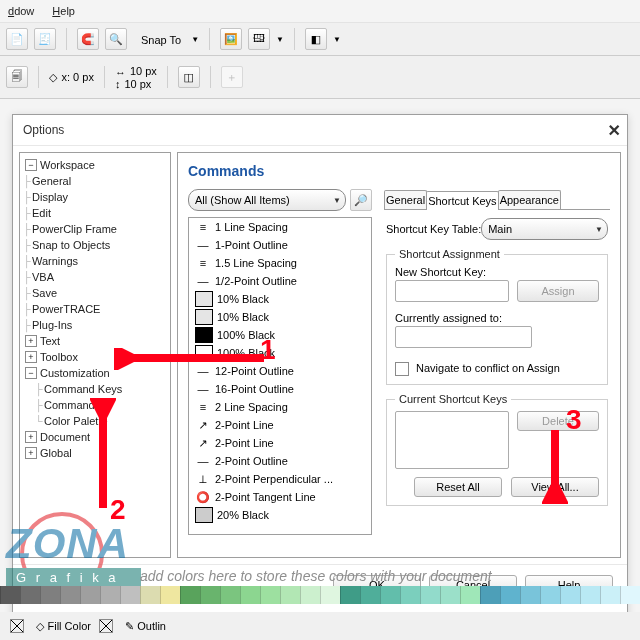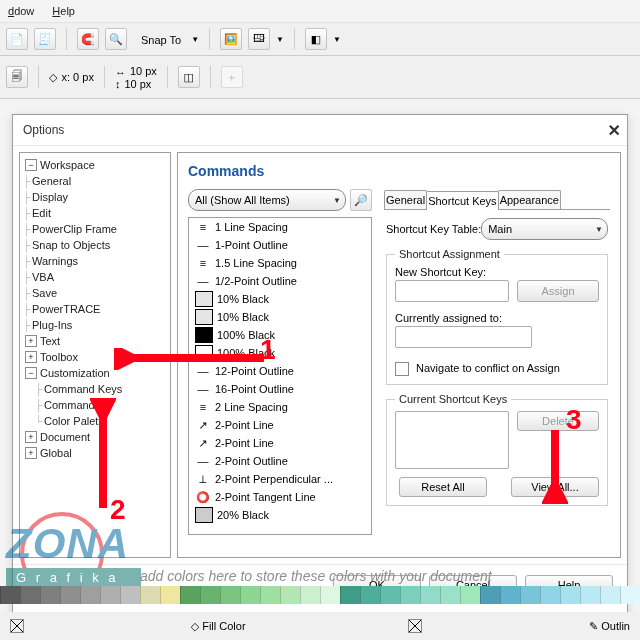--- a/index.html
+++ b/index.html
@@ -29,21 +29,21 @@
 fieldset{border:1px solid #cfcfcf;margin:8px 0 0;padding:6px 8px 8px;font-size:11px}
 legend{padding:0 4px;color:#222}
 .txt{border:1px solid #acacac;border-radius:2px;height:20px;background:#fff}
 .gray{color:#9a9a9a}
 .dlgfoot{height:40px;display:flex;align-items:center;justify-content:flex-end;gap:8px;padding:0 14px;border-top:1px solid #e8e8e8}
 .close{font-family:Arial;font-size:16px;font-weight:700;cursor:default}
 .arrow-num{color:#ff0019;font-size:28px;font-weight:700;font-family:Arial}
 svg.ovr{position:absolute;pointer-events:none}
 .palette{position:absolute;left:0;right:0;bottom:36px;height:18px;display:flex}
 .palette div{flex:1;height:18px;border-left:1px solid rgba(0,0,0,.18)}
-.statusbar{position:absolute;left:0;right:0;bottom:0;height:28px;background:#f0f0f0;display:flex;align-items:center;justify-content:space-between;gap:8px;padding:0 10px;font-size:11px;color:#7a7a7a}
+.statusbar{position:absolute;left:0;right:0;bottom:0;height:28px;background:#f0f0f0;display:flex;align-items:center;justify-content:flex-start;gap:8px;padding:0 10px;font-size:11px;color:#7a7a7a}
 .ck{width:12px;height:12px;border:1px solid #8a8a8a;background:#fff;display:inline-block;margin-right:4px;vertical-align:middle}
 .xchip{width:12px;height:12px;border:1px solid #888;display:inline-block;vertical-align:middle;margin-right:4px;position:relative}
 </style>
 </head>
 <body>
 
 <div class="menu">
   <span><u>d</u><span>dow</span></span>
   <span><u>H</u>elp</span>
 </div>
@@ -292,21 +292,21 @@
           </fieldset>
 
           <fieldset>
             <legend>Current Shortcut Keys</legend>
             <div style="display:flex;gap:8px">
               <div class="txt" style="flex:1;height:56px"></div>
               <div style="display:flex;flex-direction:column;justify-content:space-between">
                 <div class="btn gray" style="min-width:56px">Delete</div>
               </div>
             </div>
-            <div style="display:flex;justify-content:flex-end;gap:24px;margin-top:8px">
+            <div style="display:flex;justify-content:flex-end;gap:9px;margin-top:8px">
               <div class="btn">Reset All</div>
               <div class="btn">View All...</div>
             </div>
           </fieldset>
         </div>
       </div>
     </div>
   </div>
 
   <div class="dlgfoot">

